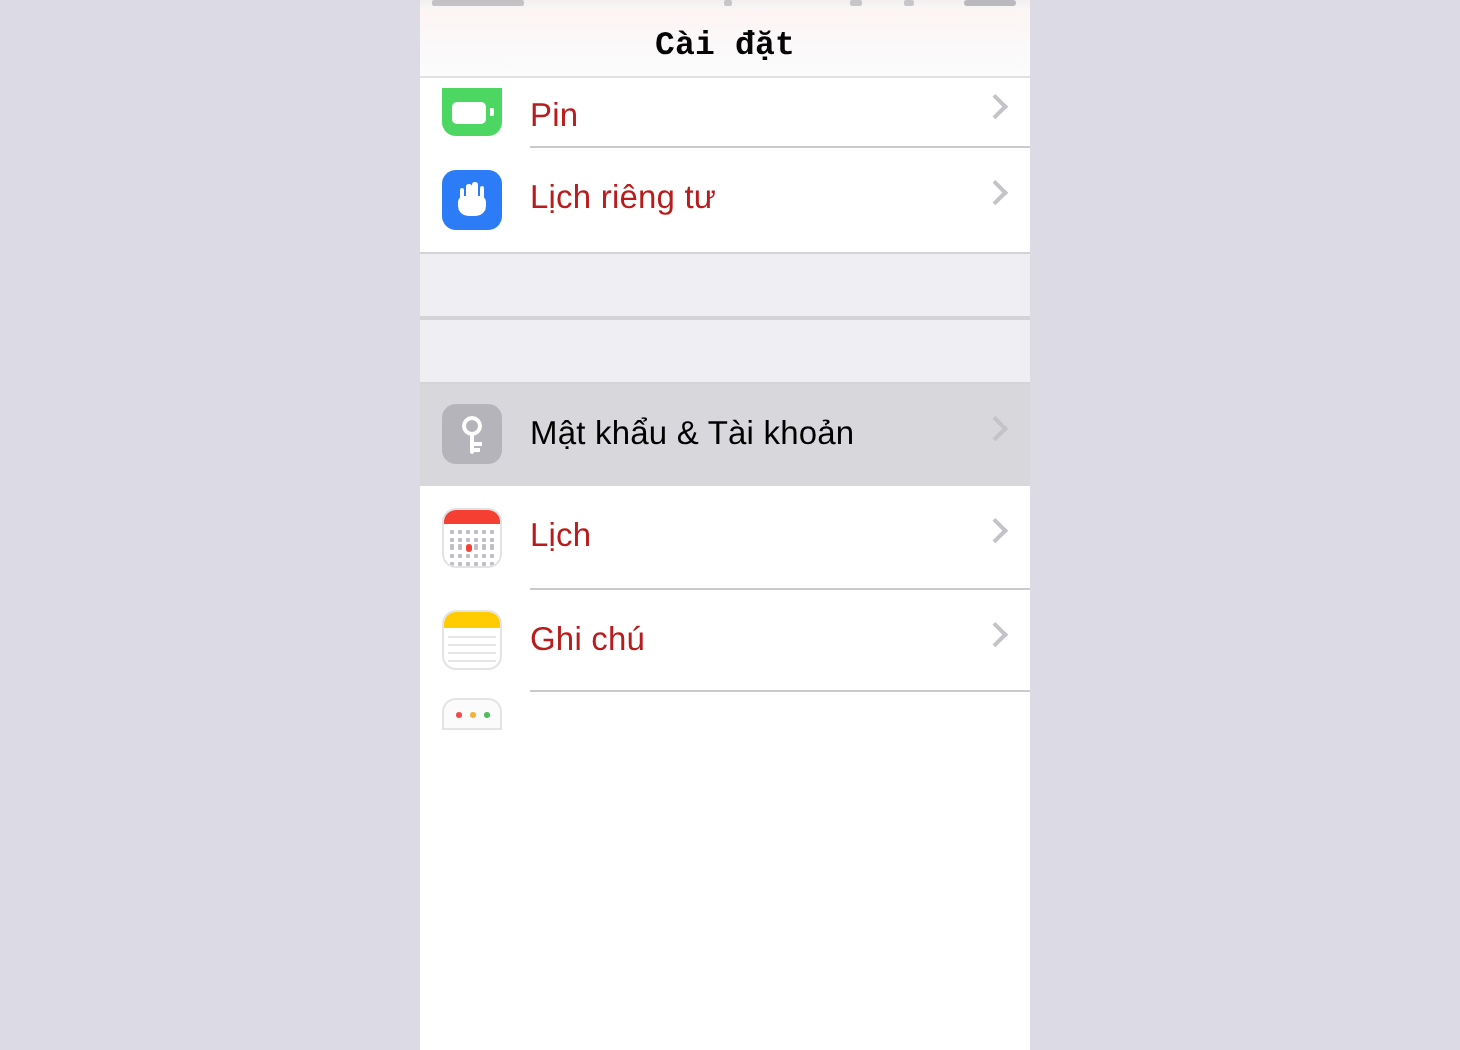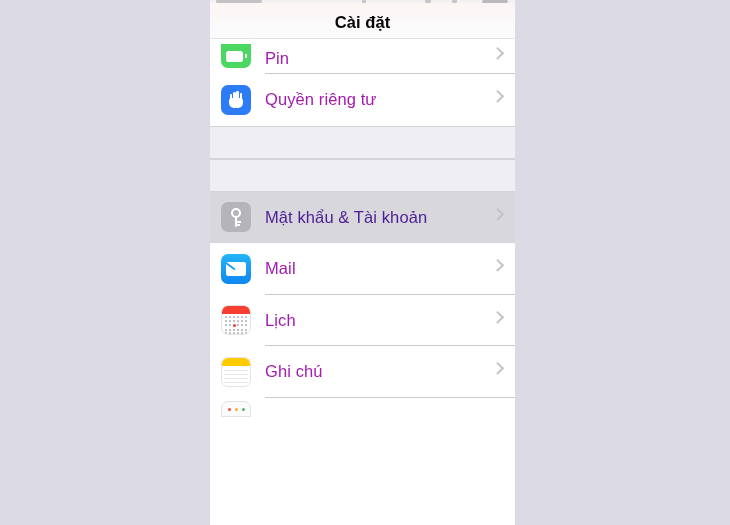--- a/index.html
+++ b/index.html
@@ -44,20 +44,21 @@
     width: 26px; height: 3px;
     background: #b9b9bf; border-radius: 2px;
   }
 
   
   .navbar {
     height: 34px;
     background: linear-gradient(180deg,#fdf5f4 0%, #fbf9fa 55%, #fcfcfc 100%);
     display: flex; align-items: flex-start; justify-content: center;
     position: relative;
+    font-family: Liberation Mono, monospace;
   }
   .navbar .title {
     font-size: 16.5px;
     font-weight: bold;
     color: #050505;
     letter-spacing: .1px;
     margin-top: 8px;
   }
   .navbar::after {
     content: "";
@@ -97,25 +98,25 @@
     flex: 0 0 30px;
     position: relative;
     overflow: hidden;
   }
   .row.clipped-top .icon { height: 24px; border-radius: 0 0 7px 7px; }
   .row.clipped-bottom .icon { height: 16px; border-radius: 7px 7px 0 0; }
 
   .label {
     margin-left: 14px;
     font-size: 16.5px;
-    color: #a21caf;
+    color: #b91c1c;
     letter-spacing: .1px;
     white-space: nowrap;
   }
-  .row.pressed .label { color: #4c1d95; }
+  .row.pressed .label { color: #000000; }
 
   .chev {
     position: absolute; right: 16px; top: 50%;
     transform: translateY(-50%);
     width: 9px; height: 9px;
     border-top: 2px solid #c3c3c8;
     border-right: 2px solid #c3c3c8;
     transform-origin: center;
     rotate: 45deg;
     margin-top: -4.5px;
@@ -243,21 +244,21 @@
         <div class="row">
           <div class="icon ic-privacy">
             <div class="hand">
               <div class="palm"></div>
               <div class="f" style="left:0.6px; height:6.5px;"></div>
               <div class="f" style="left:4.0px; height:9px;"></div>
               <div class="f" style="left:7.4px; height:9.5px;"></div>
               <div class="f" style="left:10.8px; height:7.5px;"></div>
             </div>
           </div>
-          <div class="label">Quyền riêng tư</div>
+          <div class="label">Lịch riêng tư</div>
           <div class="chev-wrap">
               <div class="chev"></div>
             </div>
         </div>
       </div>
 
       <div class="gap"></div>
 
 
       <div class="gap"></div>
@@ -270,32 +271,20 @@
             <div class="stem"></div>
             <div class="tooth" style="top:18.5px; margin-left:0px;"></div>
             <div class="tooth" style="top:22px; margin-left:0px; width:4px;"></div>
           </div>
           <div class="label">Mật khẩu &amp; Tài khoản</div>
           <div class="chev-wrap">
               <div class="chev"></div>
             </div>
         </div>
 
-        <div class="row">
-          <div class="icon ic-mail">
-            <div class="env"></div>
-            <div class="flapL"></div>
-            <div class="flapR"></div>
-          </div>
-          <div class="label">Mail</div>
-          <div class="chev-wrap">
-              <div class="chev"></div>
-            </div>
-          <div class="sep"></div>
-        </div>
 
 
         <div class="row">
           <div class="icon ic-calendar">
             <div class="top"></div>
             <div class="grid">
               <div class="gr">
                   <i class="gd"></i>
                   <i class="gd"></i>
                   <i class="gd"></i>

